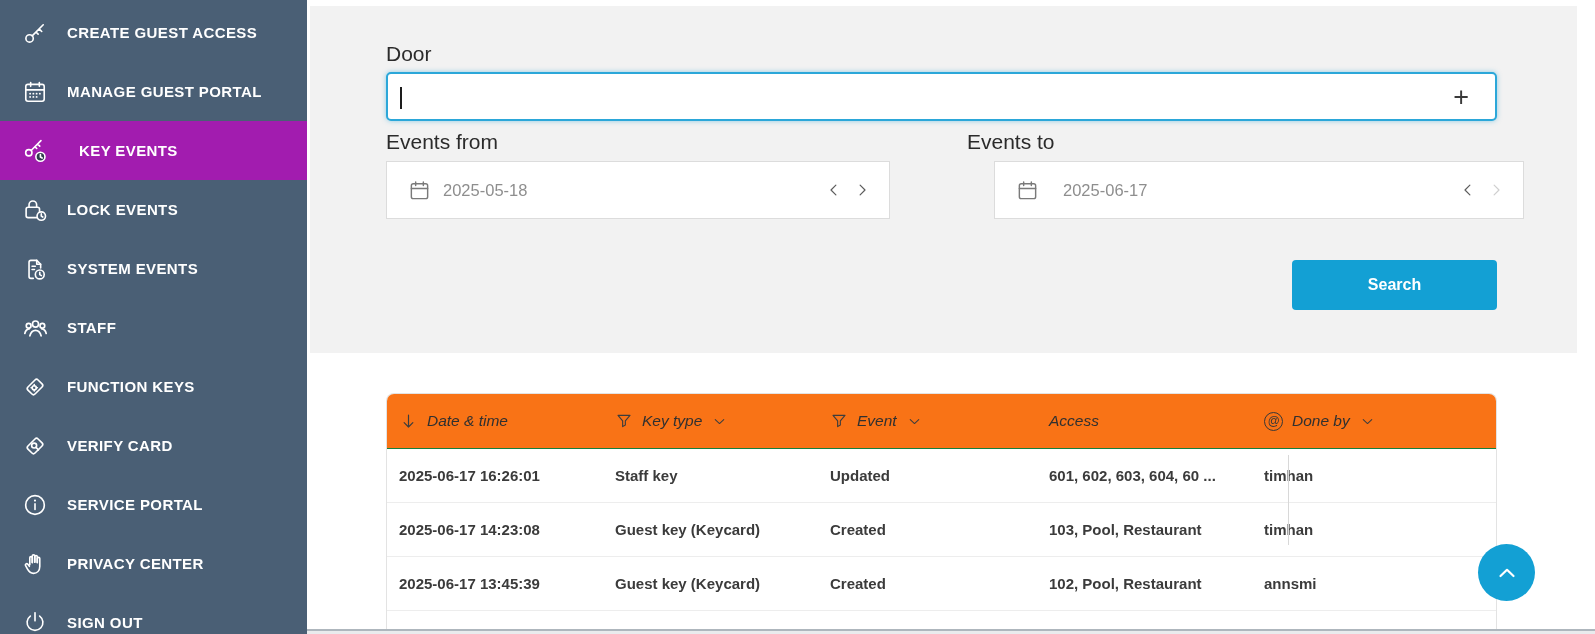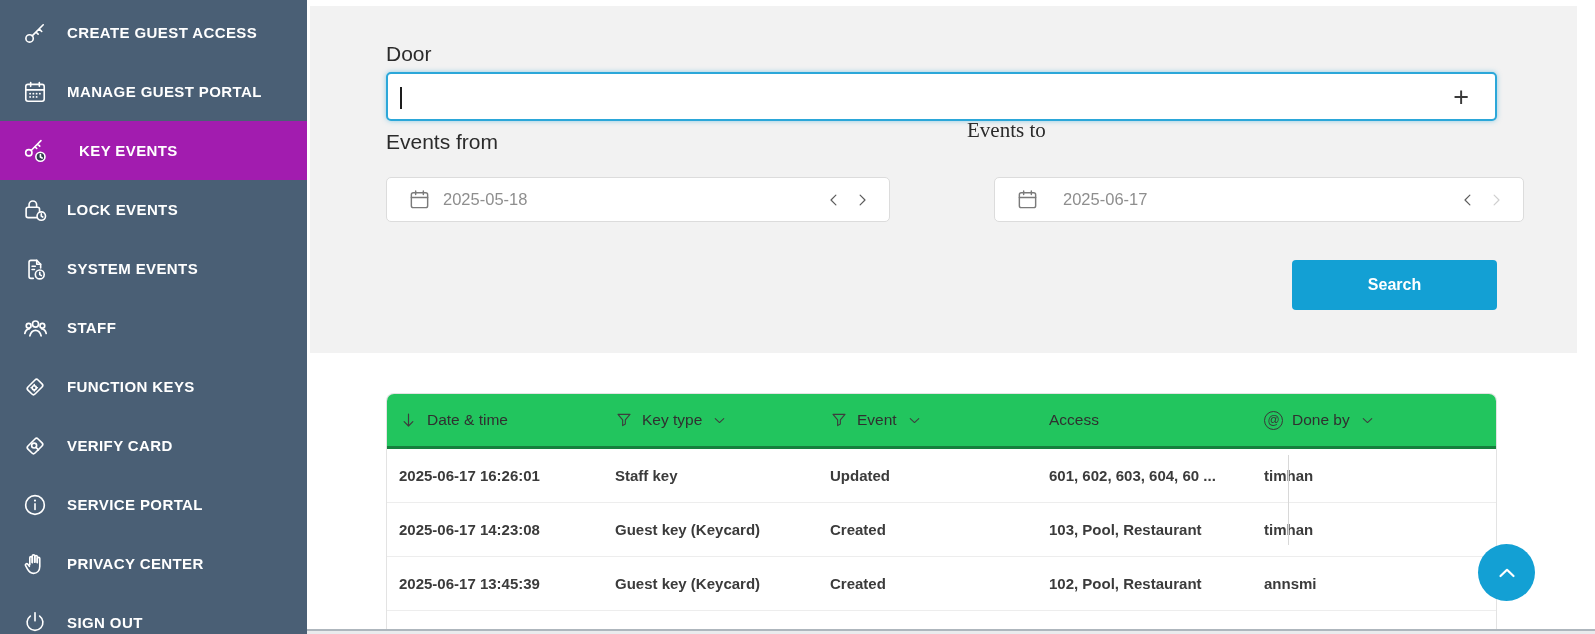--- a/index.html
+++ b/index.html
@@ -23,23 +23,23 @@
               background:#fff;border:2px solid #2ba7d9;border-radius:5px;
               box-shadow:0 0 5px rgba(43,167,217,.5);cursor:text;}
   .caret{position:absolute;left:12px;top:13px;width:2px;height:22px;background:#1d1d1d;
          animation:blink 1.1s step-end infinite;}
   @keyframes blink{50%{opacity:0;}}
   .plus-icon{position:absolute;right:26px;top:50%;transform:translateY(-50%);
              font-size:27px;font-weight:300;color:#3a3a3a;line-height:1;cursor:pointer;}
   .plus-icon::before{content:"+";}
 
   .ef-label{left:386px;top:130px;}
-  .et-label{left:967px;top:118px;font-family:Liberation Serif, serif;}
-  .date-input{position:absolute;top:161px;height:45px;box-sizing:border-box;background:#fff;
-              border:1px solid #dcdcdc;border-radius:5px;display:flex;align-items:center;cursor:pointer;margin-top:16px;}
+  .et-label{left:967px;top:130px;}
+  .date-input{position:absolute;top:161px;height:58px;box-sizing:border-box;background:#fff;
+              border:1px solid #dcdcdc;border-radius:0;display:flex;align-items:center;cursor:pointer;}
   .date-from{left:386px;width:504px;}
   .date-to{left:994px;width:530px;gap:12px;}
   .date-input .cal{margin-left:21px;display:flex;flex:none;}
   .date-input .cal svg{stroke:#7a7a7a;fill:none;stroke-width:1.5;stroke-linecap:round;}
   .date-input .val{margin-left:12px;font-size:16.5px;color:#8e8e8e;}
   .dp-nav{position:absolute;top:0;height:100%;display:flex;align-items:center;cursor:pointer;}
   .dp-prev{right:46px;}
   .dp-next{right:18px;}
   .dp-nav svg{fill:none;stroke-width:1.6;stroke-linecap:round;stroke-linejoin:round;}
   .dp-en svg{stroke:#5c5c5c;}
@@ -48,21 +48,21 @@
   .search-btn{position:absolute;left:1292px;top:260px;width:205px;height:50px;border:none;
               background:#13a0d4;color:#fff;font-family:inherit;font-size:16px;font-weight:700;
               border-radius:4px;cursor:pointer;}
 
   
   .table-panel{position:absolute;left:386px;top:393px;width:1111px;height:241px;box-sizing:border-box;
                background:#fff;border:1px solid #e3e3e3;border-bottom:none;border-radius:8px 8px 0 0;
                overflow:hidden;}
   .t-grid{display:grid;grid-template-columns:216px 215px 219px 215px 1fr;align-items:center;
           padding-left:12px;box-sizing:border-box;}
-  .t-header{height:55px;background:#22c55e;border-bottom:3px solid #15803d;}
+  .t-header{height:55px;background:#f97316;border-bottom:1px solid #15803d;font-style:italic;}
   .th{display:flex;align-items:center;gap:9px;font-size:15.5px;color:#303030;cursor:pointer;}
   .th svg{fill:none;stroke:#3d3d3d;stroke-width:1.5;stroke-linecap:round;stroke-linejoin:round;flex:none;}
   .at-badge{width:19px;height:19px;border:1.5px solid #383838;border-radius:50%;display:flex;
             align-items:center;justify-content:center;font-size:12px;color:#383838;flex:none;box-sizing:border-box;}
   .at-badge::before{content:"@";}
   .t-row{height:54px;border-bottom:1px solid #ededed;font-size:15px;color:#3b3b3b;cursor:default;}
   .t-row .td{white-space:nowrap;overflow:hidden;font-weight:bold;}
 
   .col-line{position:absolute;left:1288px;top:455px;width:1px;height:90px;background:#d8d8d8;}
 

